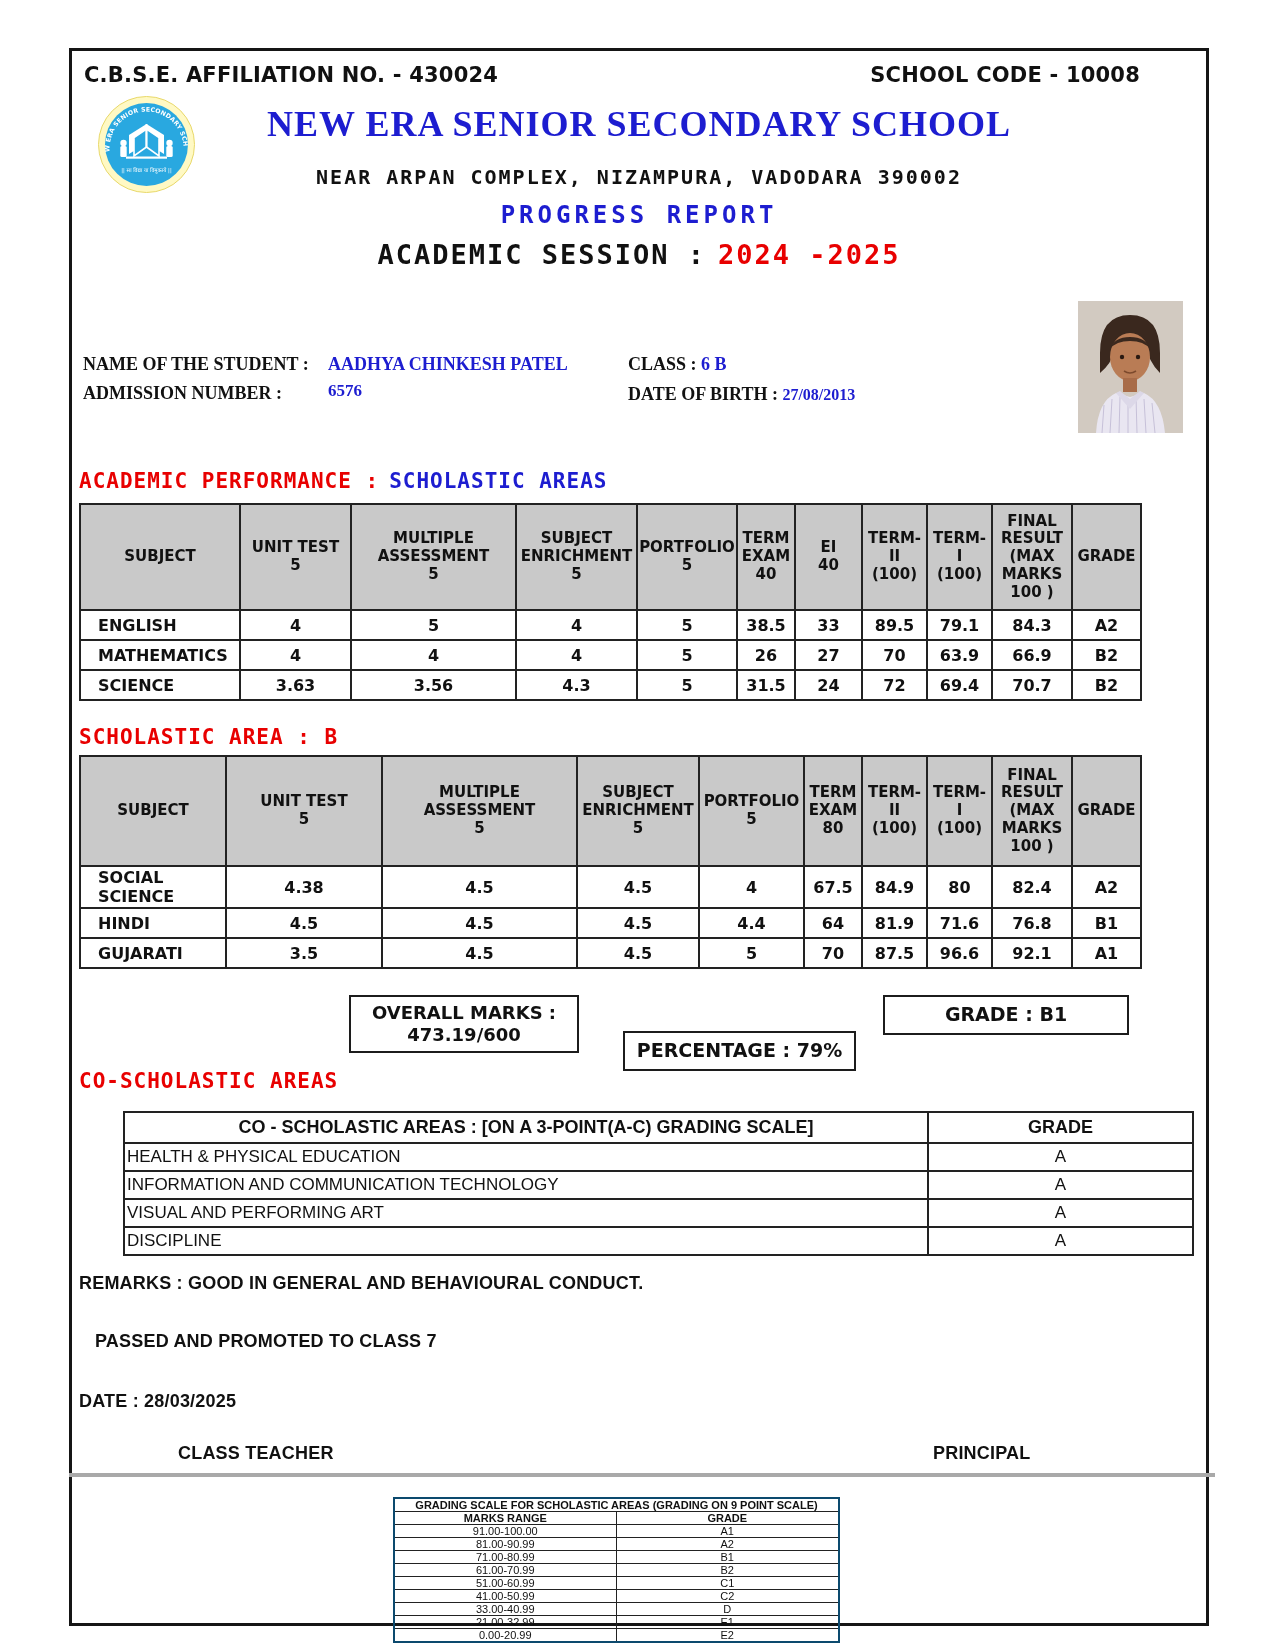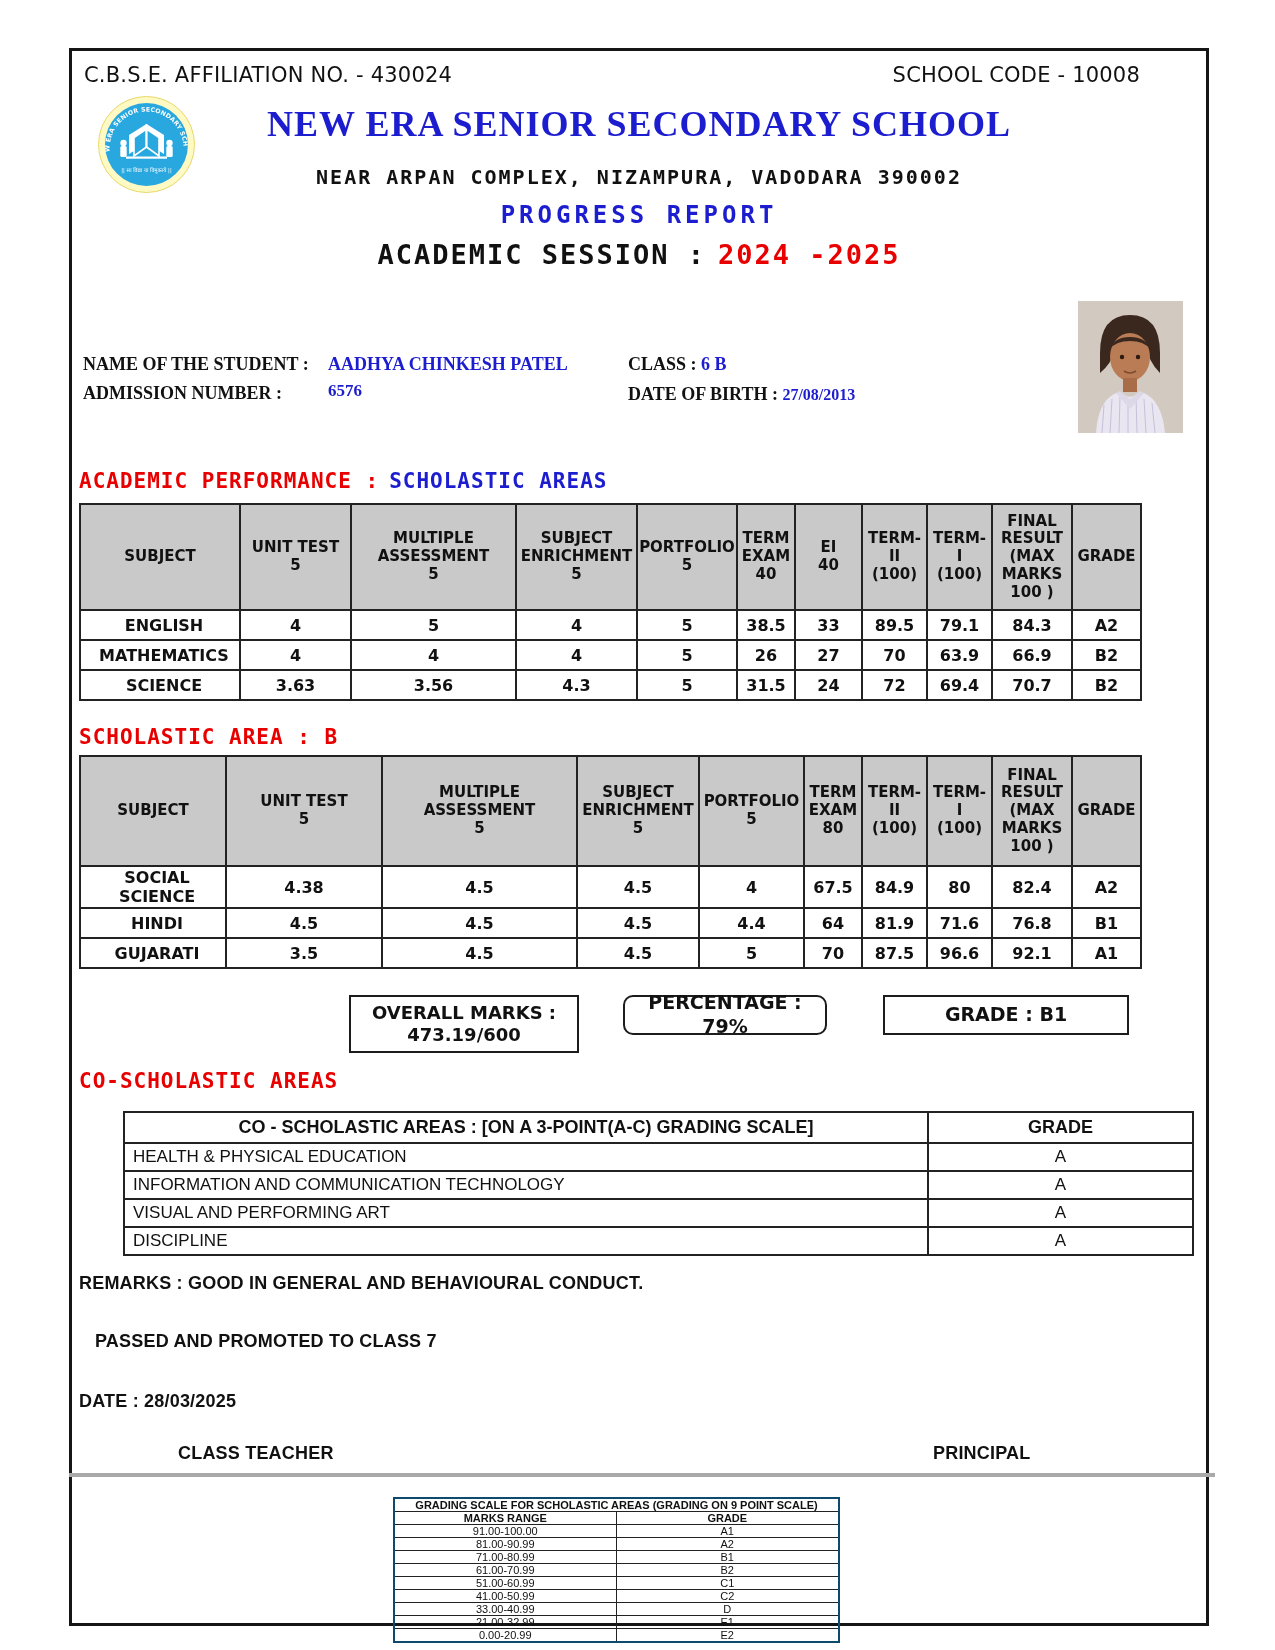--- a/index.html
+++ b/index.html
@@ -4,21 +4,21 @@
 <style>
   html,body{margin:0;padding:0;background:#fff;}
   *{box-sizing:border-box;}
   .page{position:relative;width:1275px;height:1650px;background:#fff;
         font-family:"DejaVu Sans",sans-serif;color:#111;overflow:hidden;}
   .frame{position:absolute;left:69px;top:48px;width:1140px;height:1578px;border:3px solid #151515;}
   .abs{position:absolute;}
 
   
   .topline{left:12px;top:12px;width:1056px;display:flex;justify-content:space-between;
-           font-weight:normal;font-size:21px;letter-spacing:.2px;gap:40px;}
+           font-weight:bold;font-size:21px;letter-spacing:.2px;gap:40px;}
   .school-name{left:0;top:52px;width:100%;text-align:center;
                font-family:"Liberation Serif",serif;font-weight:bold;font-size:36px;
                letter-spacing:1px;color:var(--accent_blue);}
   .address{left:0;top:114px;width:100%;text-align:center;
            font-family:"DejaVu Sans Mono",monospace;font-weight:bold;font-size:20px;letter-spacing:2px;}
   .report-title{left:0;top:150px;width:100%;text-align:center;color:var(--accent_blue);
            font-family:"DejaVu Sans Mono",monospace;font-weight:bold;font-size:24px;letter-spacing:4px;}
   .session{left:0;top:188px;width:100%;text-align:center;
            font-family:"DejaVu Sans Mono",monospace;font-weight:bold;font-size:27px;letter-spacing:2px;}
   .session .val{color:var(--accent_red);margin-left:12px;}
@@ -33,35 +33,35 @@
   .sec-heading .red{color:var(--accent_red);}
   .sec-heading .blue{color:var(--accent_blue);margin-left:10px;}
 
   
   table.marks{border-collapse:collapse;table-layout:fixed;}
   table.marks th,table.marks td{border:2px solid #222;}
   table.marks th{background:var(--header_gray);font-size:15px;font-weight:bold;
                  white-space:pre-line;line-height:1.18;text-align:center;vertical-align:middle;padding:2px 1px;}
   table.marks td{font-size:16px;font-weight:bold;text-align:center;vertical-align:middle;
                  height:30px;padding:1px 2px;}
-  table.marks td:first-child{text-align:center;padding-left:10px;}
+  table.marks td:first-child{text-align:left;padding-left:17px;}
   #table-a thead tr{height:106px;}
   #table-b thead tr{height:110px;}
 
   
   .sumbox{border:2px solid #1c1c1c;display:flex;flex-direction:column;align-items:center;
           justify-content:center;font-weight:bold;font-size:19px;text-align:center;line-height:1.25;}
   .sumbox .big{font-size:22px;}
 
   
   table.co{border-collapse:collapse;table-layout:fixed;width:1069px;
            font-family:"Liberation Sans",sans-serif;margin-left:44px;}
   table.co th,table.co td{border:2px solid #222;}
   table.co th{font-size:18px;font-weight:bold;text-align:center;height:31px;}
-  table.co td{font-size:17px;font-weight:normal;height:28px;padding:0 8px;}
+  table.co td{font-size:17px;font-weight:normal;height:28px;padding:0 2px;}
   table.co td:first-child{text-align:left;}
   table.co td:last-child{text-align:center;}
 
   .foot-line{font-family:"Liberation Sans",sans-serif;font-weight:bold;font-size:18px;letter-spacing:.2px;}
   .divider{left:-3px;top:1422px;width:1146px;height:4px;background:#a9a9a9;}
 
   
   table.gscale{border-collapse:collapse;table-layout:fixed;width:445px;
                font-family:"Liberation Sans",sans-serif;border:2px solid #0c4a6e;margin-top:8px;}
   table.gscale th,table.gscale td{border:1px solid #222;text-align:center;
@@ -327,21 +327,21 @@
             <td>92.1</td>
             <td>A1</td>
           </tr>
         </tbody>
     </table>
 
     <div class="abs sumbox" style="left:277px;top:944px;width:230px;height:58px;font-size:18px;">
       <div>OVERALL MARKS :</div>
       <div>473.19/600</div>
     </div>
-    <div class="abs sumbox" style="left:551px;top:944px;width:204px;height:40px;border-radius:10px;">PERCENTAGE : 79%</div>
+    <div class="abs sumbox" style="left:551px;top:980px;width:233px;height:40px;">PERCENTAGE : 79%</div>
     <div class="abs sumbox" style="left:811px;top:944px;width:246px;height:40px;">GRADE : B1</div>
 
     <div class="abs sec-heading" style="left:7px;top:1018px;color:var(--accent_red);">CO-SCHOLASTIC AREAS</div>
     <table class="abs co" style="left:7px;top:1060px;">
       <colgroup>
           <col style="width:804px">
           <col style="width:265px">
         </colgroup>
       <thead>
           <tr>

